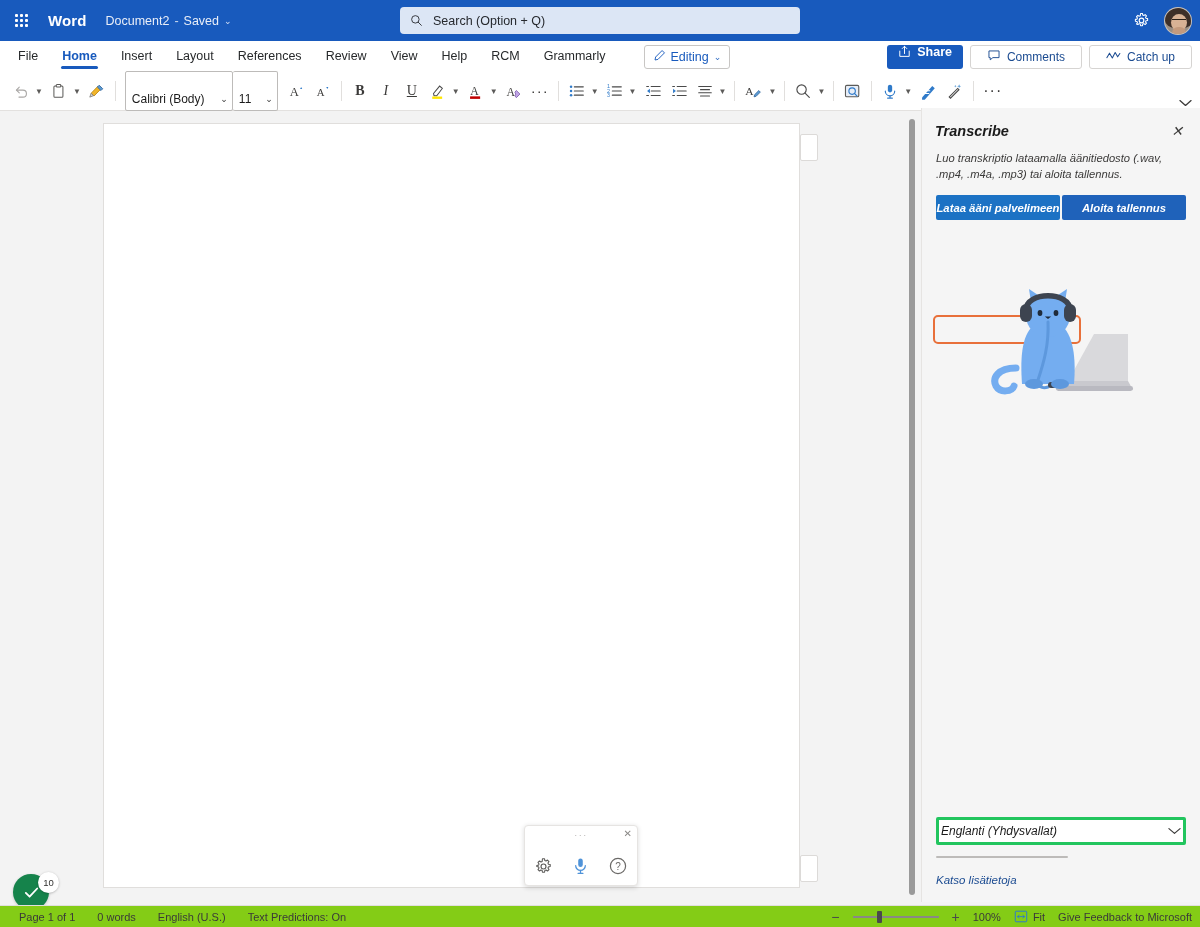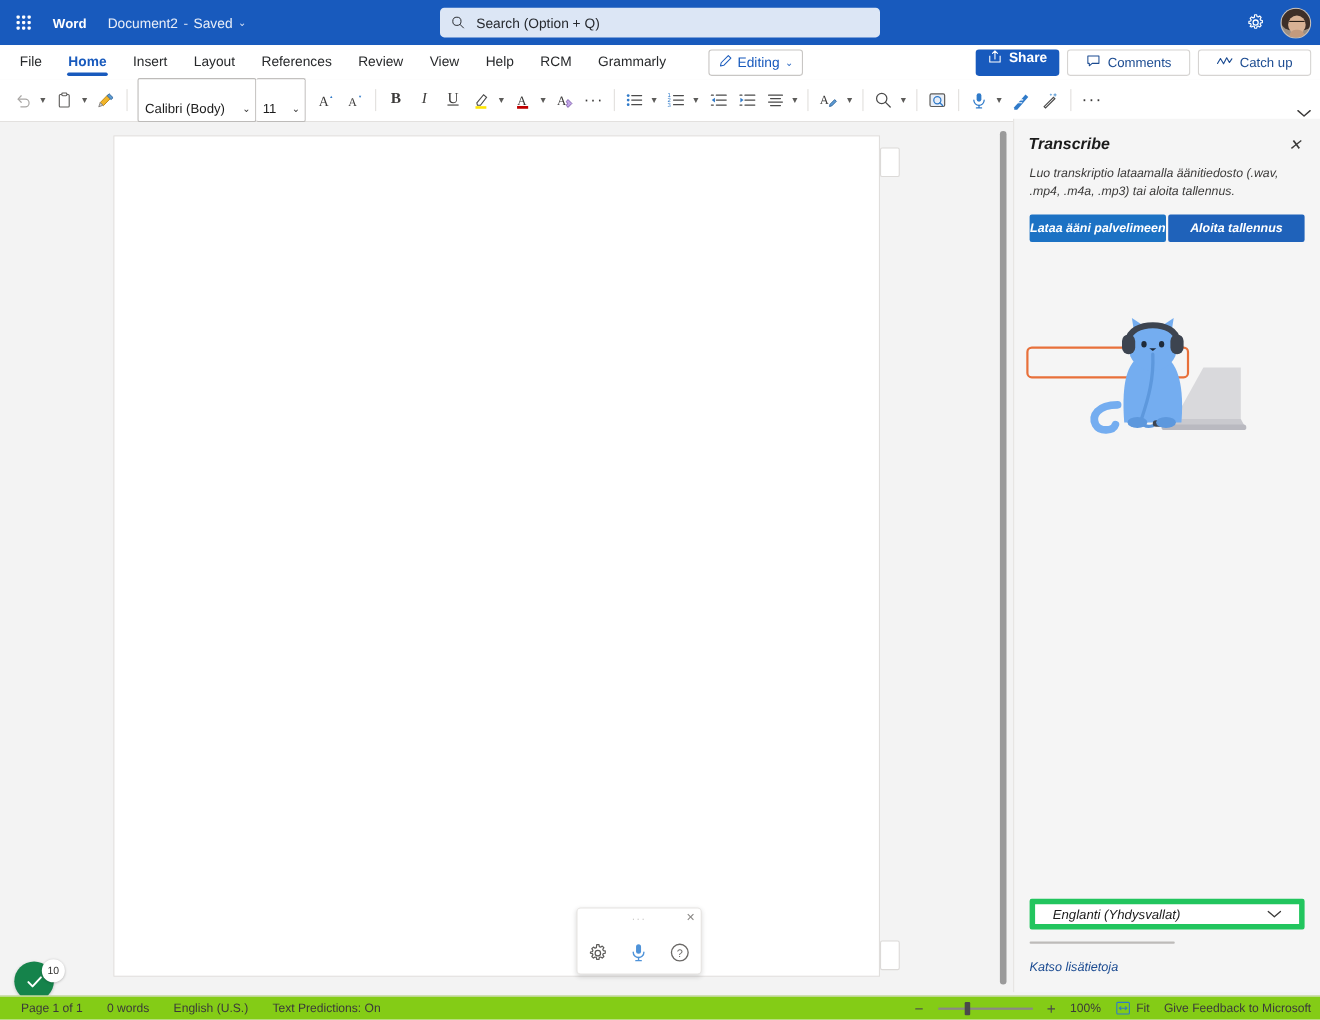--- a/index.html
+++ b/index.html
@@ -21,21 +21,21 @@
   .waffle {
     width: 34px; height: 41px; display: flex; align-items: center;
     justify-content: center; margin-left: 4px; cursor: pointer;
   }
   .waffle-grid {
     display: grid; grid-template-columns: repeat(3, 3px);
     grid-template-rows: repeat(3, 3px); gap: 2px;
   }
   .waffle-grid i { background: #fff; border-radius: 1px; display: block; width: 3px; height: 3px; }
   .app-name {
-    color: #fff; font-size: 12px; font-weight: bold; margin-left: 10px; letter-spacing: .1px;
+    color: #fff; font-size: 15px; font-weight: bold; margin-left: 10px; letter-spacing: .1px;
   }
   .doc-title {
     color: #e9eef8; font-size: 12.5px; margin-left: 19px; display: flex;
     align-items: center; gap: 5px; cursor: pointer;
   }
   .doc-title .sep { opacity: .85; }
   .chev-sm { font-size: 9px; opacity: .9; }
 
   .searchbox {
     position: absolute; left: 400px; top: 7px; width: 400px; height: 27px;
@@ -195,23 +195,23 @@
   }
   .pane-btn.primary { background: #1c72c4; }
   .focus-ring {
     position: absolute; left: 11px; top: 207px; width: 148px; height: 29px;
     border: 2.5px solid #e8703a; border-radius: 5px; pointer-events: none;
   }
   .illus { position: absolute; left: 0; right: 0; top: 160px; display: flex; justify-content: center; }
 
   .pane-foot { position: absolute; left: 0; right: 0; bottom: 0; padding: 0 14px 14px 14px; }
   .lang-select {
-    height: 28px; border: 5px solid #22c55e; background: #fff; border-radius: 2px;
+    height: 28px; border: 3px solid #22c55e; background: #fff; border-radius: 2px;
     display: flex; align-items: center; justify-content: space-between;
-    padding: 0 16px; font-size: 12px; color: #1b1b1b; cursor: pointer;
+    padding: 0 2px; font-size: 12px; color: #1b1b1b; cursor: pointer;
   }
   .quota { font-size: 10.4px; color: #3b3a39; margin-top: 8px; line-height: 14px; }
   .quota-bar { margin-top: 11px; height: 2px; background: #bdbbb9; width: 132px; border-radius: 1px; }
   .pane-link {
     display: inline-block; margin-top: 16px; font-size: 11.5px; color: #1b4b91;
     text-decoration: none; cursor: pointer;
   }
 
   
   .statusbar {

